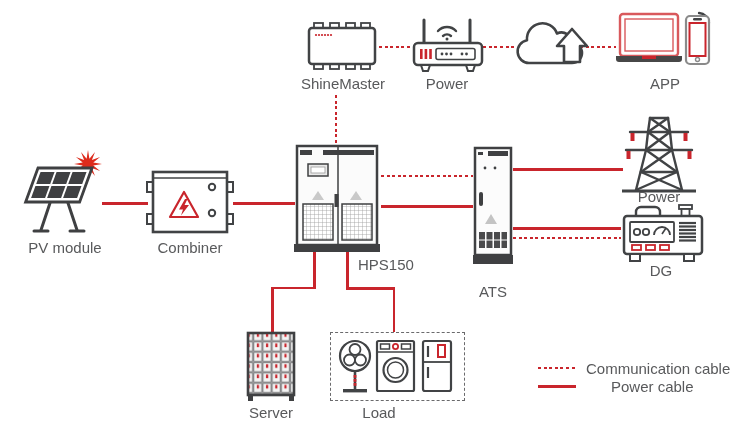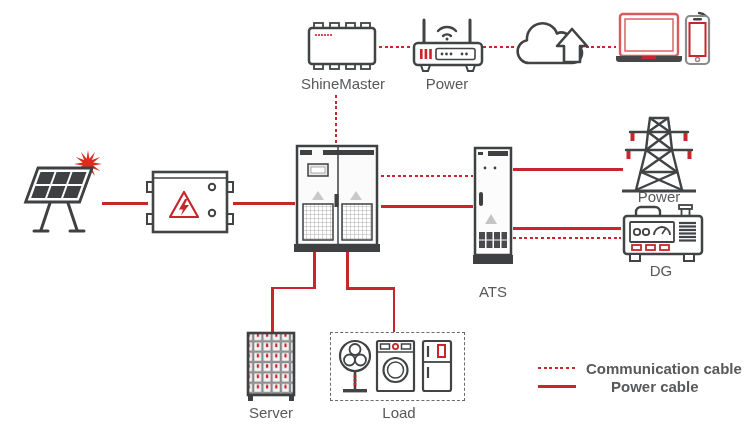--- a/index.html
+++ b/index.html
@@ -7,21 +7,21 @@
          font-family:"Liberation Sans", sans-serif;}
   .node{position:absolute;}
   .lbl{position:absolute;color:#58595b;font-size:15px;text-align:center;white-space:nowrap;}
   .hline{position:absolute;height:2.5px;background:#c9252c;}
   .vline{position:absolute;width:2.5px;background:#c9252c;}
   .hdot{position:absolute;height:2.2px;
         background:repeating-linear-gradient(90deg,#c9252c 0 3px,transparent 3px 5.6px);}
   .vdot{position:absolute;width:2.2px;
         background:repeating-linear-gradient(180deg,#c9252c 0 3px,transparent 3px 5.6px);}
   .loadbox{position:absolute;border:1.6px dashed #6a6a6c;background:#fff;}
-  .legend-lbl{position:absolute;color:#58595b;font-size:15px;white-space:nowrap;font-weight:bold;}
+  .legend-lbl{position:absolute;color:#58595b;font-size:15px;white-space:nowrap;}
   svg{display:block;}
 </style>
 </head>
 <body>
 
 <div id="stage">
 
   <div class="hline" style="left:102px;top:202px;width:46px"></div>
   <div class="hline" style="left:233px;top:202px;width:62px"></div>
   <div class="vdot" style="left:335px;top:95px;height:49px"></div>
@@ -57,37 +57,39 @@
         <rect x="36" y="18" width="14" height="12" fill="#3f4042"></rect>
       </g>
       <g stroke="#3f4042" stroke-width="3" stroke-linecap="round">
         <line x1="36" y1="55" x2="27" y2="82"></line>
         <line x1="54" y1="55" x2="63" y2="82"></line>
         <line x1="20" y1="83" x2="34" y2="83"></line>
         <line x1="56" y1="83" x2="70" y2="83"></line>
       </g>
     </svg>
   </div>
+  <div class="lbl" style="left:10px;top:239px;width:110px">PV module</div>
 
   <div class="node" style="left:146px;top:166px">
     <svg width="88" height="74" viewBox="0 0 88 74">
       <rect x="1" y="16" width="6" height="10" fill="#fff" stroke="#414345" stroke-width="2"></rect>
       <rect x="1" y="48" width="6" height="10" fill="#fff" stroke="#414345" stroke-width="2"></rect>
       <rect x="81" y="16" width="6" height="10" fill="#fff" stroke="#414345" stroke-width="2"></rect>
       <rect x="81" y="48" width="6" height="10" fill="#fff" stroke="#414345" stroke-width="2"></rect>
       <rect x="7" y="6" width="74" height="60" fill="#fff" stroke="#414345" stroke-width="2.6"></rect>
       <line x1="7" y1="12" x2="81" y2="12" stroke="#414345" stroke-width="1.4"></line>
       <g>
         <polygon points="38,26 52,51 24,51" fill="none" stroke="#c9252c" stroke-width="2.2" stroke-linejoin="round"></polygon>
         <polygon points="39,33 33,43.5 37,43.5 35,49.5 43,39 38.5,39 41.5,33" fill="#c9252c"></polygon>
       </g>
       <circle cx="66" cy="21" r="3.2" fill="none" stroke="#414345" stroke-width="2"></circle>
       <circle cx="66" cy="47" r="3.2" fill="none" stroke="#414345" stroke-width="2"></circle>
     </svg>
   </div>
+  <div class="lbl" style="left:140px;top:239px;width:100px">Combiner</div>
 
   <div class="node" style="left:294px;top:142px">
     <svg width="86" height="112" viewBox="0 0 86 112">
       <defs>
         <pattern id="hatch" width="4" height="4" patternUnits="userSpaceOnUse">
           <rect width="4" height="4" fill="#fff"></rect>
           <path d="M0 0H4M0 0V4" stroke="#9a9a9a" stroke-width="0.8"></path>
         </pattern>
       </defs>
       <rect x="3" y="4" width="80" height="99" fill="#fbfbfb" stroke="#3f4042" stroke-width="2.5"></rect>
@@ -97,20 +99,21 @@
       <rect x="29" y="8" width="51" height="5" fill="#3f4042"></rect>
       <rect x="14" y="22" width="20" height="12" fill="#e9e9e9" stroke="#3f4042" stroke-width="1.5"></rect>
       <rect x="17" y="25" width="14" height="6" fill="#fff" stroke="#9a9a9a" stroke-width="0.8"></rect>
       <rect x="40.5" y="52" width="4" height="13" fill="#3f4042"></rect>
       <polygon points="18,58 24,49 30,58" fill="#c9c9c9"></polygon>
       <polygon points="56,58 62,49 68,58" fill="#c9c9c9"></polygon>
       <rect x="9" y="62" width="30" height="36" fill="url(#hatch)" stroke="#3f4042" stroke-width="1.5"></rect>
       <rect x="48" y="62" width="30" height="36" fill="url(#hatch)" stroke="#3f4042" stroke-width="1.5"></rect>
     </svg>
   </div>
+  <div class="lbl" style="left:358px;top:256px;width:80px;text-align:left">HPS150</div>
 
   <div class="node" style="left:306px;top:20px">
     <svg width="72" height="54" viewBox="0 0 72 54">
       <g fill="#fff" stroke="#414345" stroke-width="1.8">
         <rect x="8" y="3" width="9" height="7"></rect>
           <rect x="24" y="3" width="9" height="7"></rect>
         <rect x="40" y="3" width="9" height="7"></rect>
           <rect x="55" y="3" width="9" height="7"></rect>
         <rect x="8" y="42" width="9" height="7"></rect>
           <rect x="24" y="42" width="9" height="7"></rect>
@@ -183,20 +186,21 @@
         <rect x="28" y="52" width="14" height="3" fill="#c9252c"></rect>
       </g>
       <g>
         <rect x="72" y="12" width="23" height="48" rx="4" fill="#fff" stroke="#8a8a8a" stroke-width="2.2"></rect>
         <rect x="79" y="14" width="9" height="2.4" rx="1.2" fill="#414345"></rect>
         <rect x="75.5" y="19" width="16" height="33" fill="#fff" stroke="#c9252c" stroke-width="2"></rect>
         <circle cx="83.5" cy="55.5" r="2" fill="none" stroke="#8a8a8a" stroke-width="1.4"></circle>
       </g>
     </svg>
   </div>
+  <div class="lbl" style="left:625px;top:75px;width:80px">APP</div>
 
   <div class="node" style="left:472px;top:144px">
     <svg width="42" height="122" viewBox="0 0 42 122">
       <rect x="3" y="4" width="36" height="107" fill="#fcfcfc" stroke="#3f4042" stroke-width="2.5"></rect>
       <rect x="6" y="8" width="5" height="3" fill="#3f4042"></rect>
       <rect x="16" y="7" width="20" height="5" fill="#3f4042"></rect>
       <circle cx="13" cy="24" r="1.4" fill="#3f4042"></circle>
       <circle cx="23" cy="24" r="1.4" fill="#3f4042"></circle>
       <rect x="7" y="48" width="4" height="14" rx="2" fill="#3f4042"></rect>
       <polygon points="13,80 19,70 25,80" fill="#c4c4c4"></polygon>
@@ -316,21 +320,21 @@
       </g>
       <g>
         <rect x="92" y="5" width="28" height="50" rx="2" fill="#fff" stroke="#414345" stroke-width="2.2"></rect>
         <line x1="92" y1="26" x2="120" y2="26" stroke="#414345" stroke-width="1.8"></line>
         <line x1="97" y1="10" x2="97" y2="21" stroke="#414345" stroke-width="2.2"></line>
         <line x1="97" y1="31" x2="97" y2="42" stroke="#414345" stroke-width="2.2"></line>
         <rect x="107" y="9" width="7" height="12" fill="#fff" stroke="#c9252c" stroke-width="2"></rect>
       </g>
     </svg>
   </div>
-  <div class="lbl" style="left:368px;top:404px;width:62px">Load</div>
+  <div class="lbl" style="left:348px;top:404px;width:62px">Load</div>
 
   <div>
     <div class="hdot" style="left:538px;top:367px;width:38px"></div>
     <div class="legend-lbl" style="left:586px;top:360px">Communication cable</div>
     <div class="hline" style="left:538px;top:385px;width:38px"></div>
     <div class="legend-lbl" style="left:611px;top:378px">Power cable</div>
   </div>
 
 </div>
 

